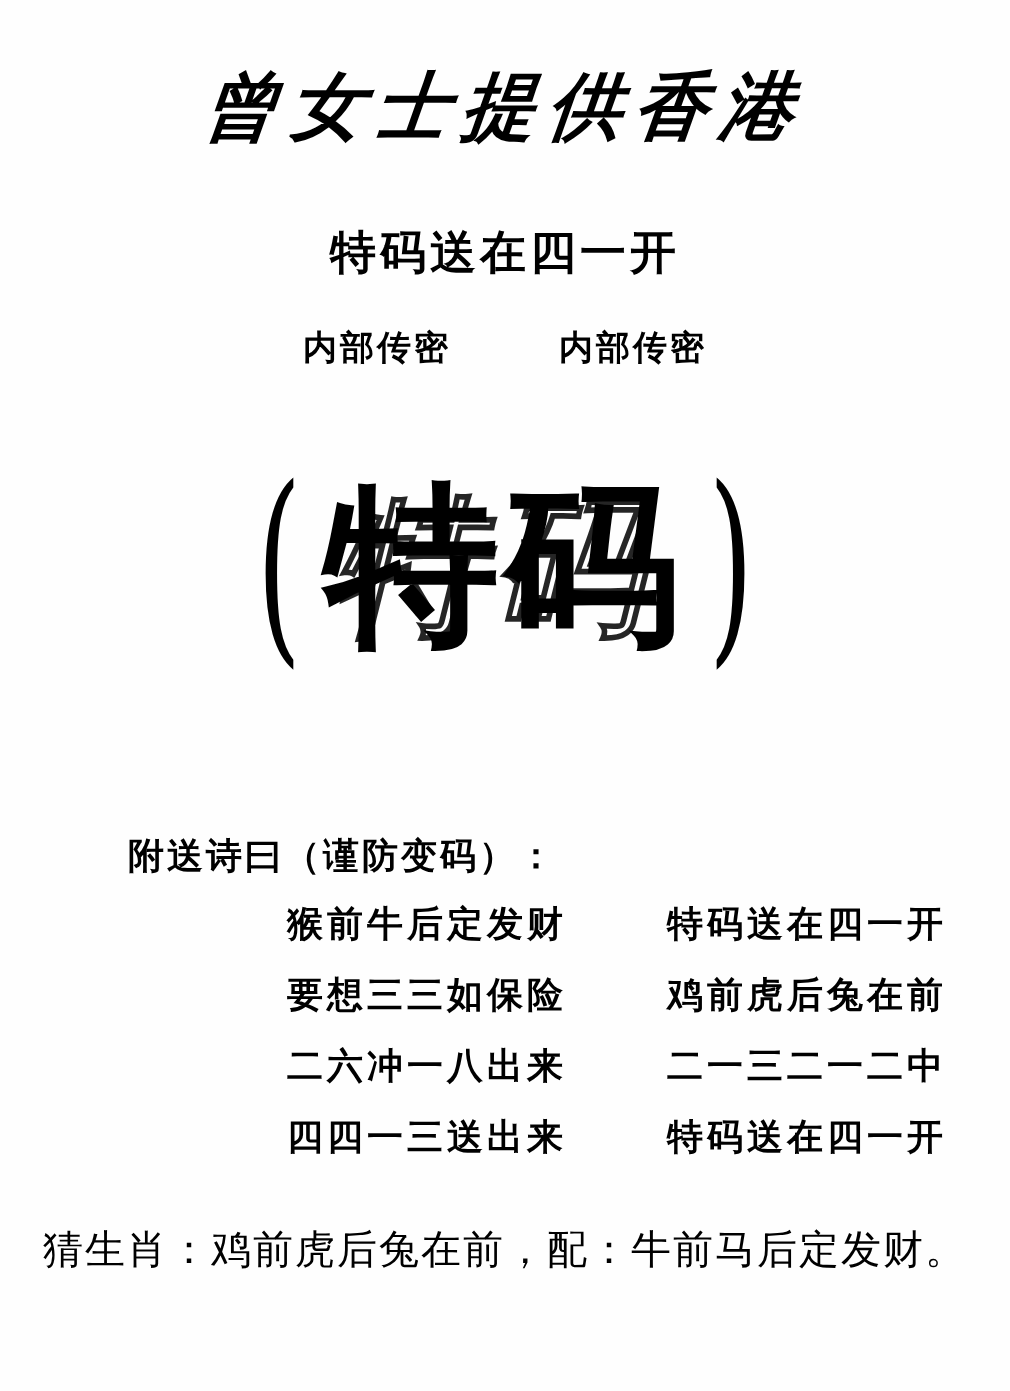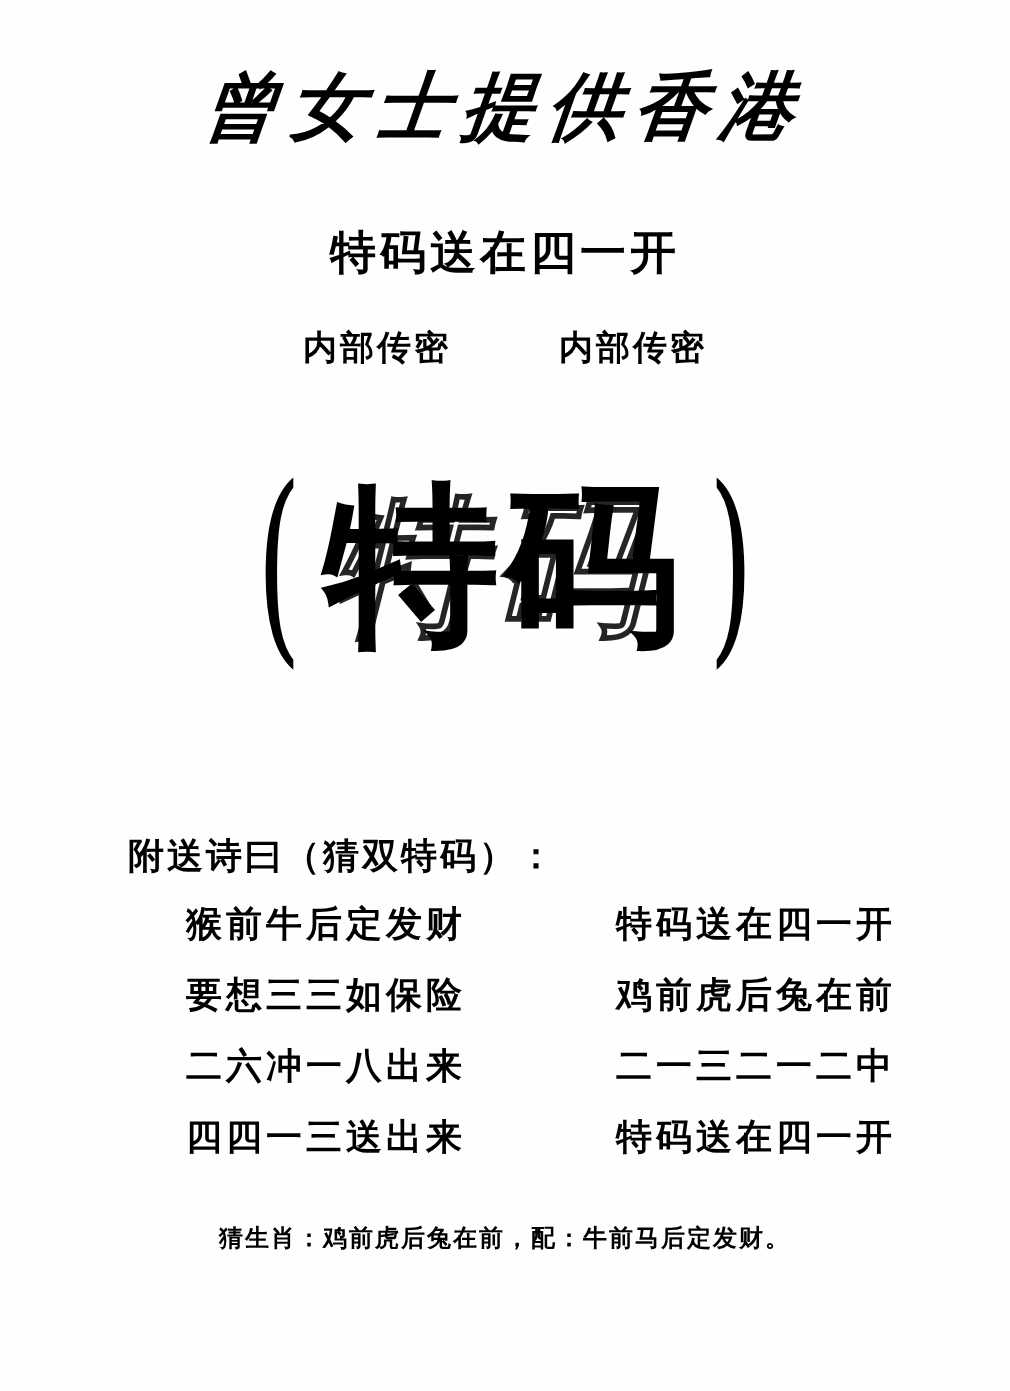--- a/index.html
+++ b/index.html
@@ -112,22 +112,23 @@
     left: 128px;
     font-family: "DejaVu Serif", "Liberation Serif", serif;
     font-size: 36px;
     font-weight: 700;
     letter-spacing: 3px;
   }
 
   .poem-grid {
     position: absolute;
     top: 900px;
-    left: 186px;
+    left: 212px;
     width: 760px;
+    text-align: center;
   }
   .poem-row {
     display: flex;
     justify-content: flex-start;
     align-items: baseline;
     margin-bottom: 22px;
   }
   .poem-cell {
     font-family: "DejaVu Serif", "Liberation Serif", serif;
     font-size: 36px;
@@ -138,22 +139,22 @@
   .poem-cell.left { width: 430px; }
   .poem-cell.right { width: 330px; }
 
   .zodiac-line {
     position: absolute;
     top: 1222px;
     left: 0;
     width: 100%;
     text-align: center;
     font-family: "DejaVu Serif", "Liberation Serif", serif;
-    font-size: 24px;
-    font-weight: 700;
+    font-size: 40px;
+    font-weight: 400;
     letter-spacing: 2px;
     white-space: nowrap;
   }
 </style>
 </head>
 <body>
 
 <div class="page">
 
   <div class="title-main">曾女士提供香港</div>
@@ -167,21 +168,21 @@
 
   <div class="feature">
     <span class="paren">(</span>
     <span class="big-word">
       <span class="ghost">特码</span>
       <span>特码</span>
     </span>
     <span class="paren">)</span>
   </div>
 
-  <div class="poem-head">附送诗曰（猜双特码）：</div>
+  <div class="poem-head">附送诗曰（谨防变码）：</div>
 
   <div class="poem-grid">
     <div class="poem-row">
       <span class="poem-cell left">猴前牛后定发财</span>
       <span class="poem-cell right">特码送在四一开</span>
     </div>
     <div class="poem-row">
       <span class="poem-cell left">要想三三如保险</span>
       <span class="poem-cell right">鸡前虎后兔在前</span>
     </div>

